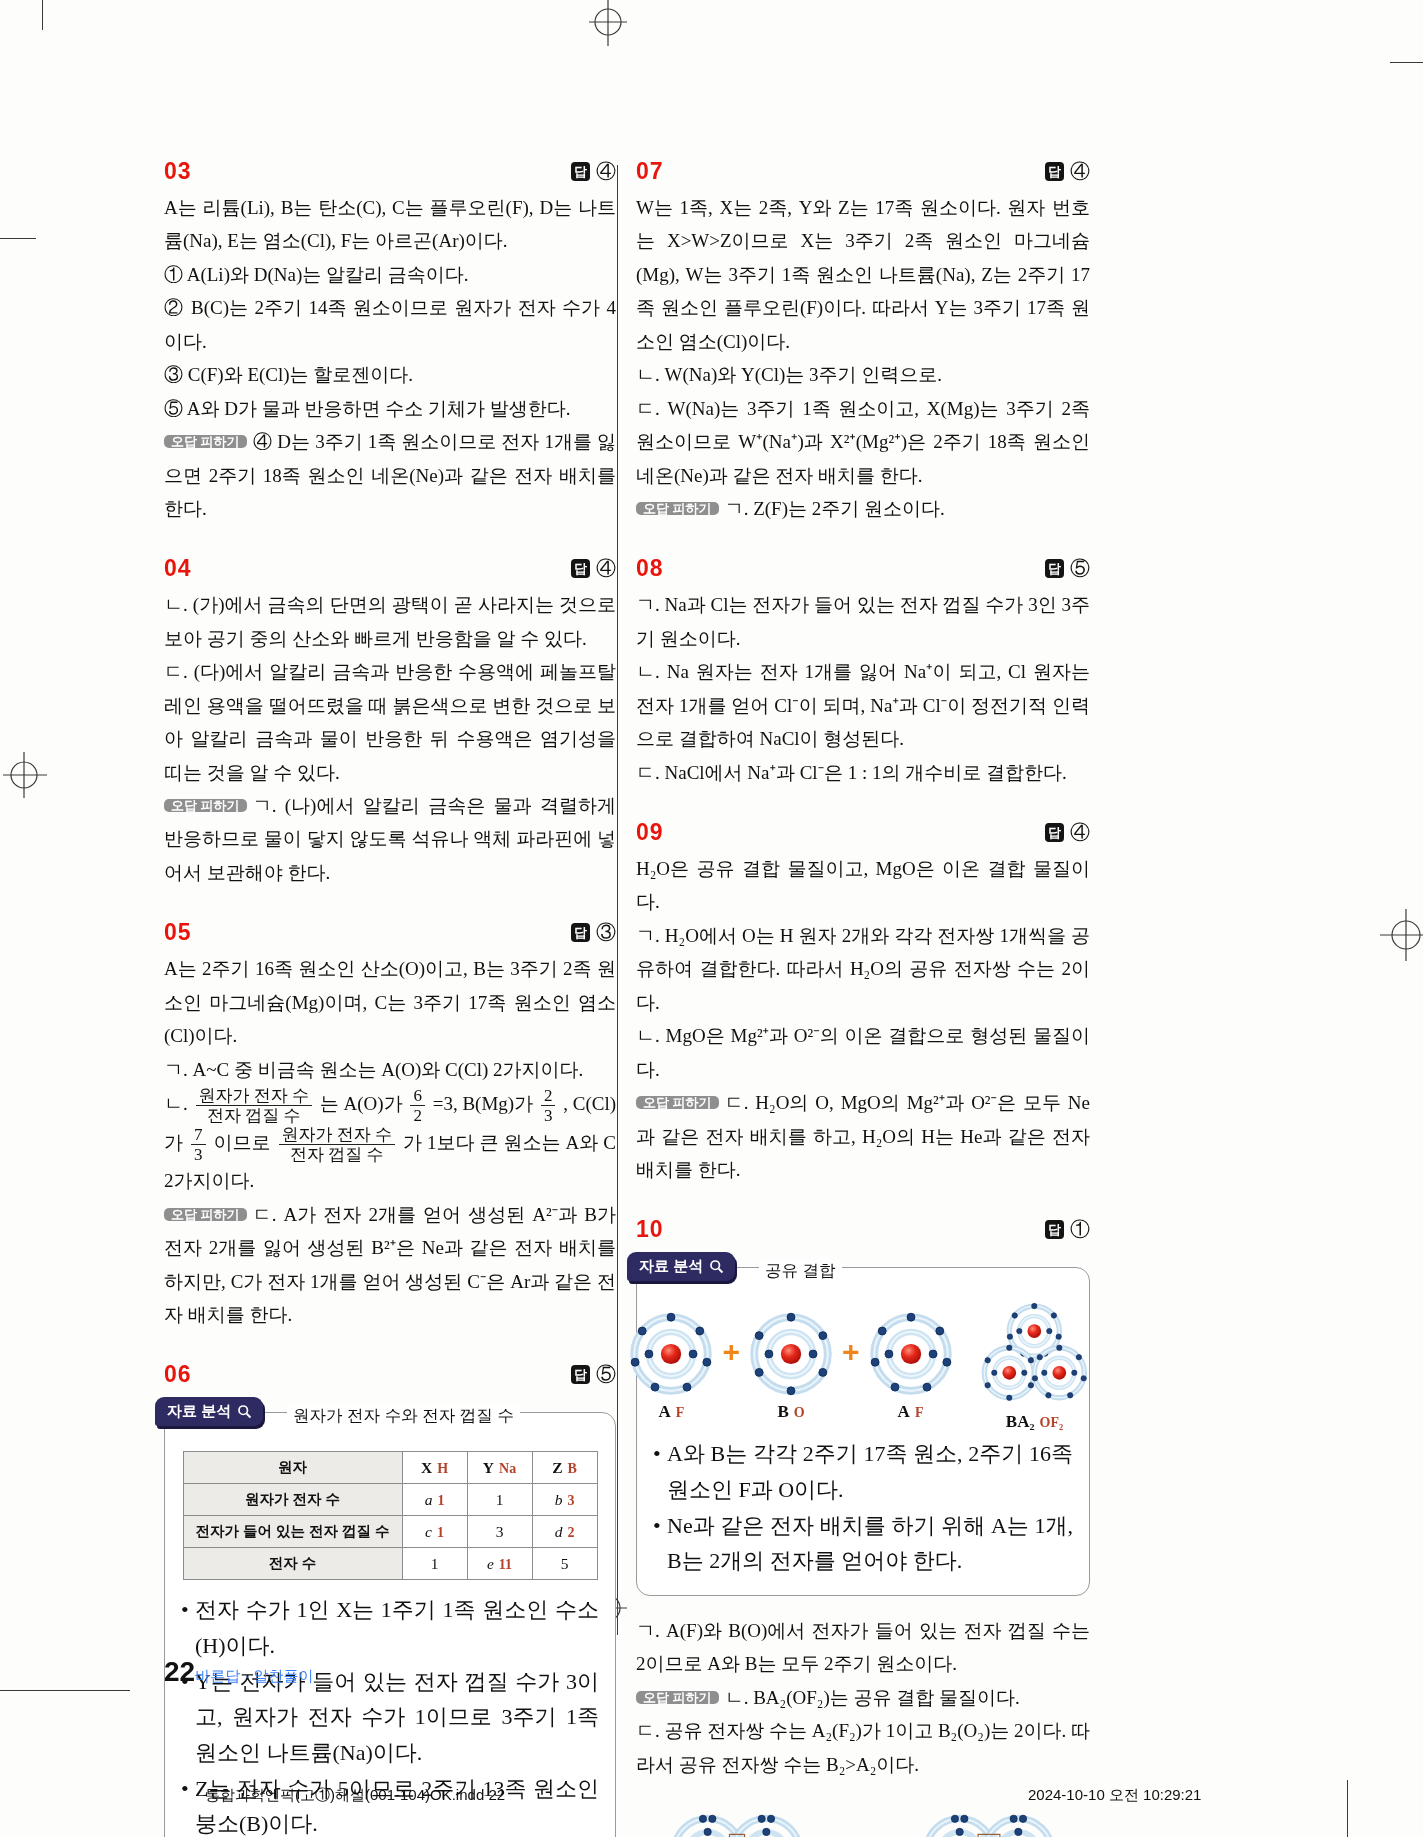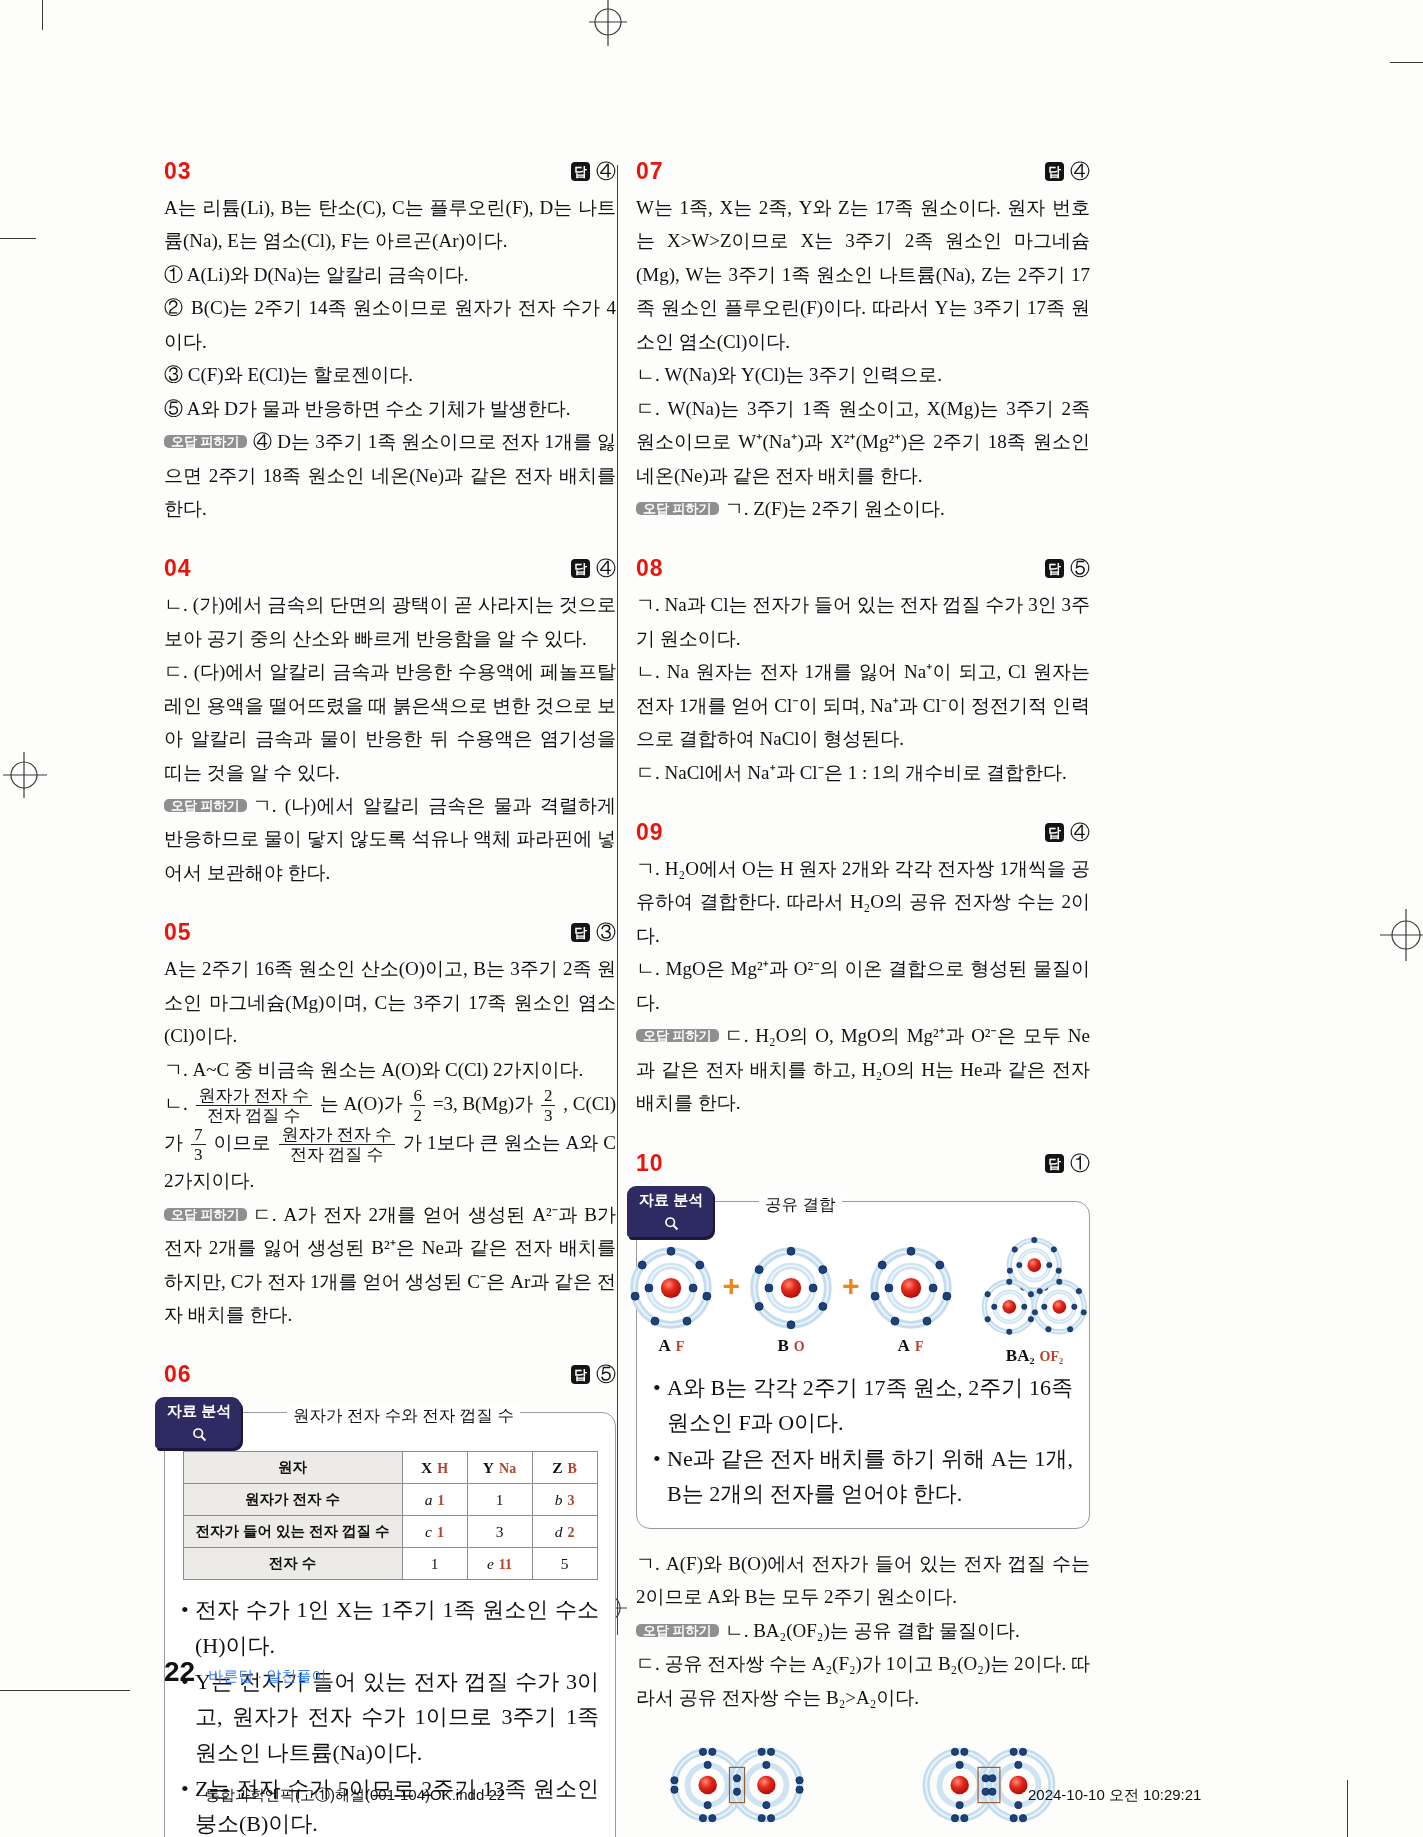--- a/index.html
+++ b/index.html
@@ -21,21 +21,21 @@
                font-size:13px;font-weight:bold;line-height:1;padding:0 7px;border-radius:5px;
                vertical-align:2px;margin-right:6px;white-space:nowrap;}
   .frac{display:inline-block;vertical-align:middle;text-align:center;line-height:1.12;font-size:17px;margin:0 3px;}
   .frac .fn{display:block;border-bottom:1.3px solid #222;padding:0 3px;}
   .frac .fd{display:block;padding:0 3px;}
   .var{font-style:italic;}
   
   .abox{position:relative;border:1.6px solid #9a9a9a;border-radius:14px;padding:24px 14px 14px;margin-top:24px;background:#fff;}
   .atab{position:absolute;top:-16px;left:-10px;background:#2e2a62;color:#fff;border-radius:9px 9px 9px 3px;
         padding:5px 10px 5px 12px;font-family:"Liberation Sans",sans-serif;font-weight:bold;font-size:15px;
-        display:inline-flex;align-items:center;gap:5px;box-shadow:2px 3px 0 #1b1840;flex-direction:column;}
+        display:inline-flex;align-items:center;gap:5px;box-shadow:2px 3px 0 #1b1840;}
   .mag{width:17px;height:17px;}
   .abox-title{position:absolute;top:-8px;left:122px;font-weight:normal;font-size:16.5px;
               font-family:"Liberation Sans",sans-serif;background:#fff;padding:0 6px;}
   .dtable{border-collapse:collapse;margin:14px auto 12px;font-size:15.5px;}
   .dtable td{border:1px solid #8c8c8c;padding:6px 9px;text-align:center;min-width:46px;}
   .dtable td.lab{background:#ecebe7;font-weight:bold;font-family:"Liberation Sans",sans-serif;font-size:14.5px;}
   .bigletter{font-weight:bold;}
   .ann{color:#b5432b;font-weight:bold;margin-left:5px;font-size:14px;}
   .abullets{list-style:none;margin:4px 2px 2px;padding:0;font-size:22px;line-height:1.62;text-align:justify;}
   .abullets li{padding-left:14px;position:relative;}
@@ -46,21 +46,21 @@
   .atom{width:92px;height:92px;}
   .cluster{width:132px;height:112px;}
   .alabel{font-size:17px;font-weight:bold;margin-top:2px;}
   .plus{color:#f08619;font-size:30px;font-weight:bold;font-family:"Liberation Sans",sans-serif;margin:0 1px 26px;}
   .rarrow{width:46px;height:20px;margin:0 2px 26px;}
   svg circle.el{fill:#1d4179;stroke:#0f2c57;stroke-width:1;}
   .mol-row{display:flex;justify-content:center;gap:34px;margin-top:16px;}
   .mol{display:flex;flex-direction:column;align-items:center;}
   .molsvg{width:218px;height:110px;}
   
-  .page-foot{position:absolute;left:164px;top:1656px;display:flex;align-items:baseline;gap:13px;}
+  .page-foot{position:absolute;left:164px;top:1656px;display:flex;align-items:baseline;}
   .page-num{font-family:"Liberation Sans",sans-serif;font-weight:bold;font-size:28px;}
   .page-title{font-family:"Liberation Sans",sans-serif;font-size:15px;color:#3b82f6;}
   .print-l{position:absolute;left:205px;top:1786px;font-family:"Liberation Sans",sans-serif;font-size:15px;}
   .print-r{position:absolute;left:1028px;top:1786px;font-family:"Liberation Sans",sans-serif;font-size:15px;}
   
   .mark{position:absolute;background:#3a3a3a;}
   .cross{position:absolute;}
 </style>
 </head>
 <body>
@@ -278,20 +278,21 @@
   </section>
 
   <section class="prob">
     <div class="sec-head">
       <span class="sec-num">09</span>
       <span class="ans">
         <span class="ans-chip">답</span>
         <span class="ans-circ">④</span>
       </span>
     </div>
+    <p class="bodyline">H₂O은 공유 결합 물질이고, MgO은 이온 결합 물질이다.</p>
     <p class="bodyline">ㄱ. H₂O에서 O는 H 원자 2개와 각각 전자쌍 1개씩을 공유하여 결합한다. 따라서 H₂O의 공유 전자쌍 수는 2이다.</p>
     <p class="bodyline">ㄴ. MgO은 Mg²⁺과 O²⁻의 이온 결합으로 형성된 물질이다.</p>
     <p class="bodyline">
       <span class="badge-wrong">오답 피하기</span><span>ㄷ. H₂O의 O, MgO의 Mg²⁺과 O²⁻은 모두 Ne과 같은 전자 배치를 하고, H₂O의 H는 He과 같은 전자 배치를 한다.</span>
     </p>
   </section>
 
   <section class="prob">
     <div class="sec-head">
       <span class="sec-num">10</span>

